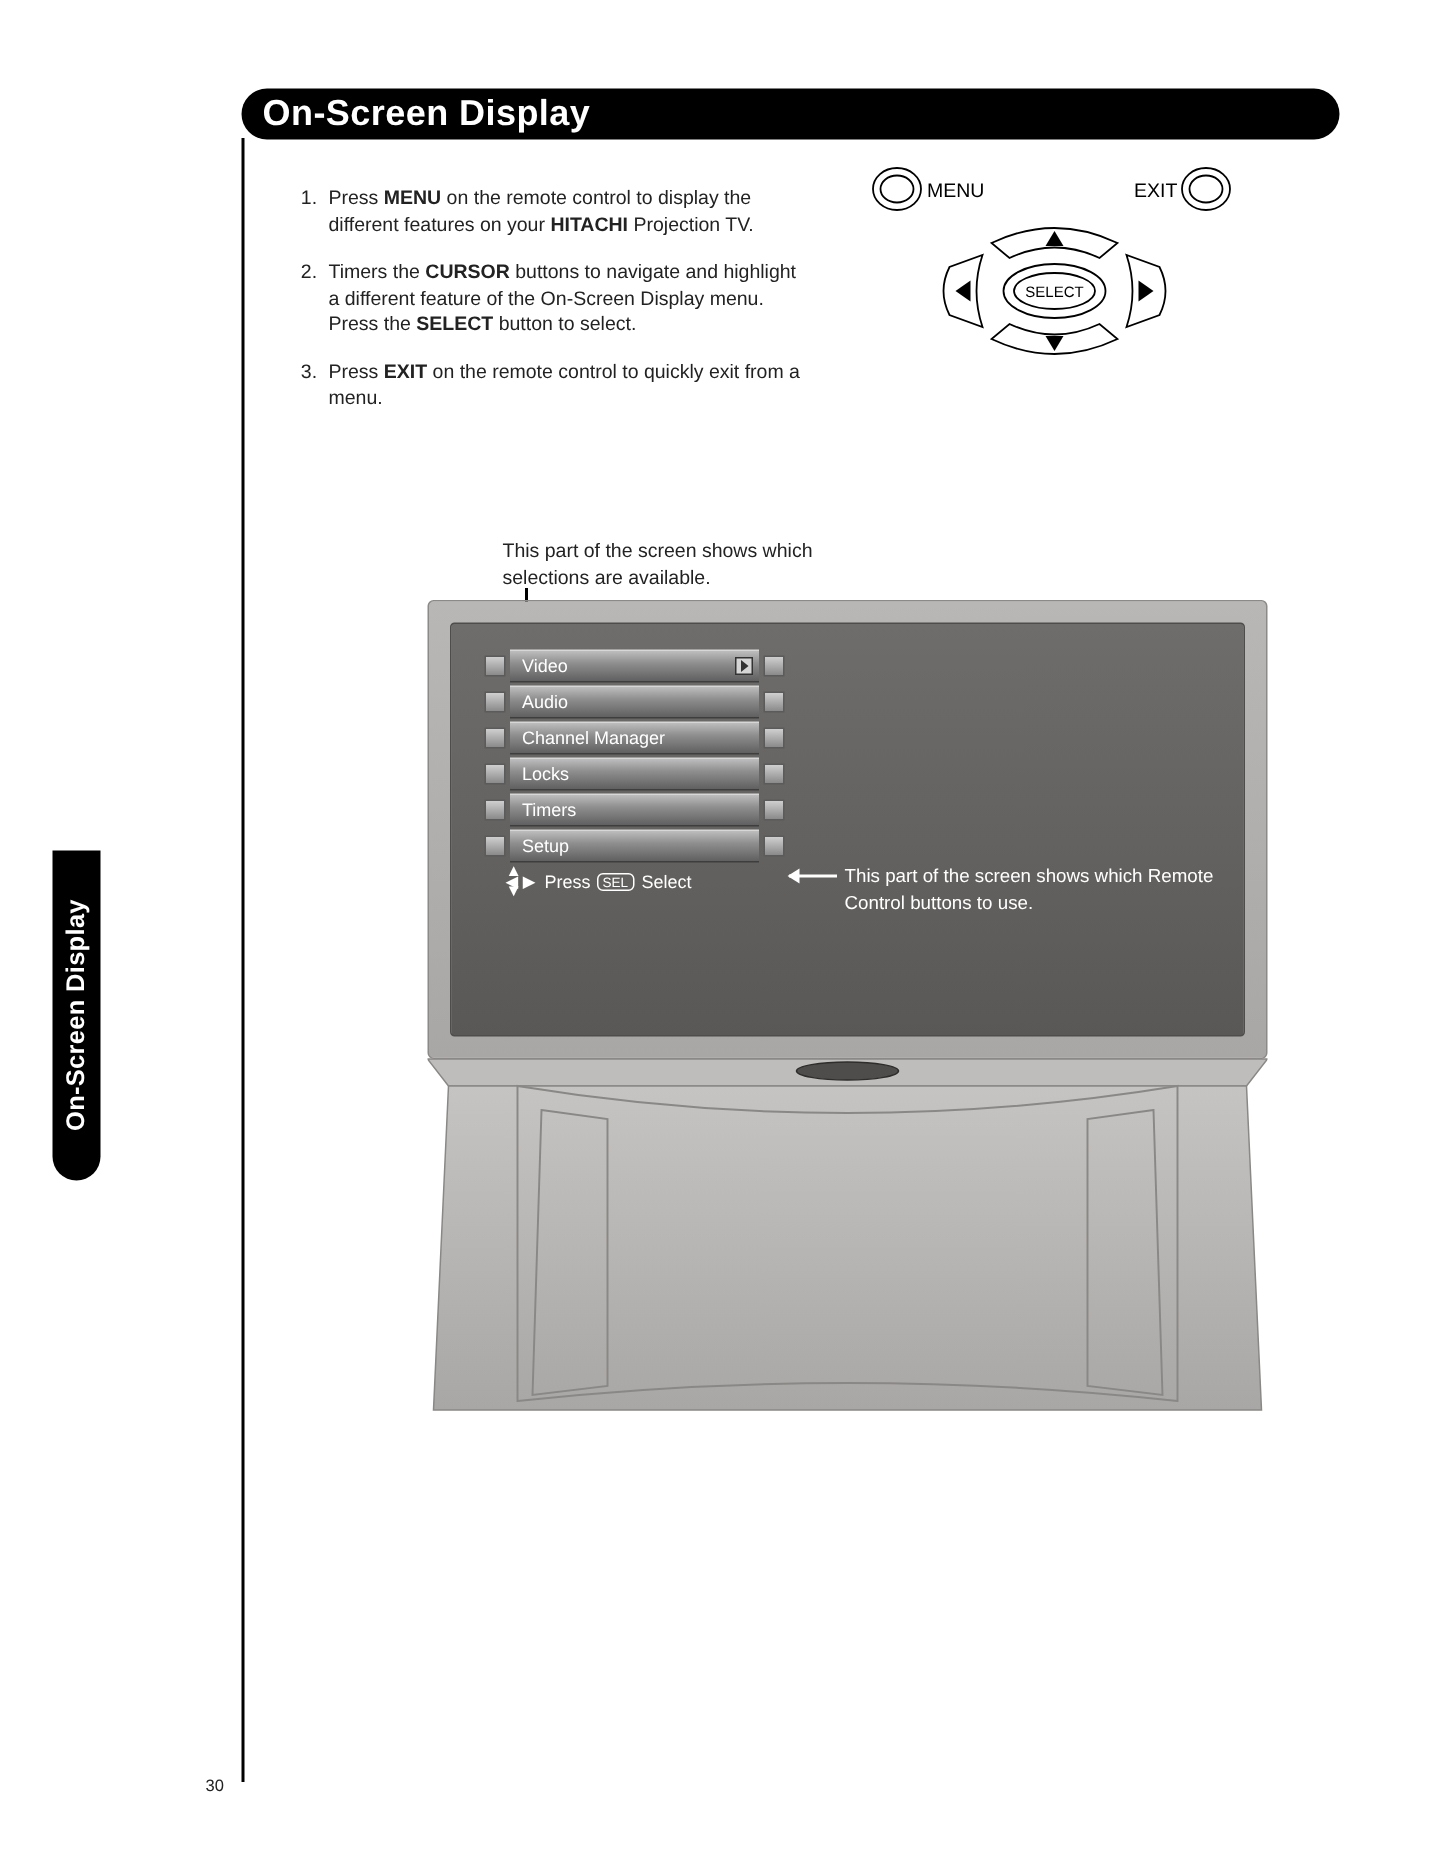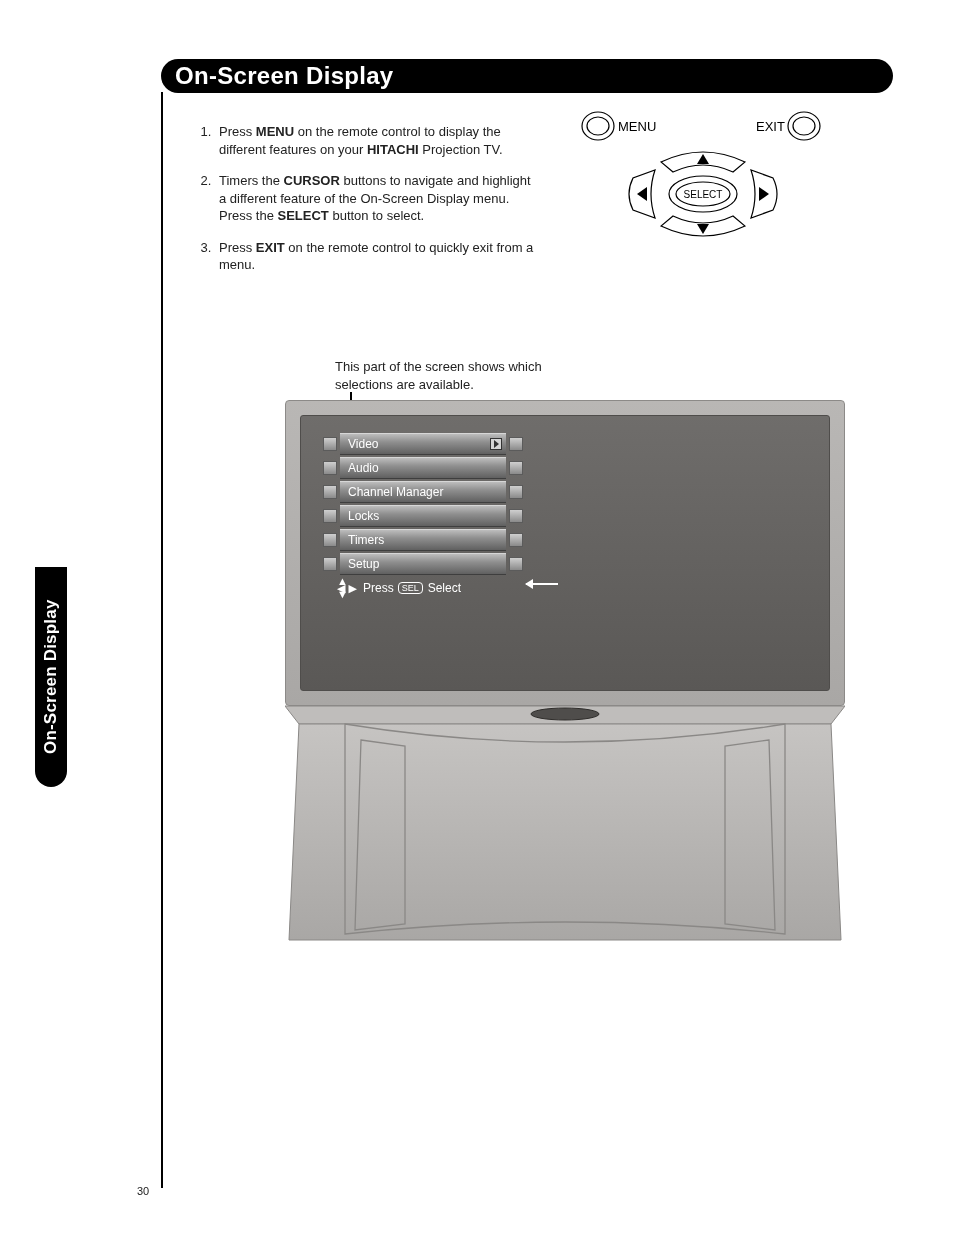--- a/index.html
+++ b/index.html
@@ -314,20 +314,21 @@
           </div>
           <div class="osd-help">
             <span class="move-glyph">▲<br>◀ ▶<br>▼</span>
             <span>Press</span>
             <span class="sel-box">SEL</span>
             <span>Select</span>
           </div>
         </div>
 
         <div class="arrow-left"></div>
+        <div class="callout-right">This part of the screen shows which Remote Control buttons to use.</div>
       </div>
     </div>
 
     <div class="tv-cabinet">
       <svg viewBox="0 0 560 250">
         <defs>
           <linearGradient id="cab" x1="0" y1="0" x2="0" y2="1">
             <stop offset="0" stop-color="#c6c4c2"></stop>
             <stop offset="1" stop-color="#a9a7a5"></stop>
           </linearGradient>

